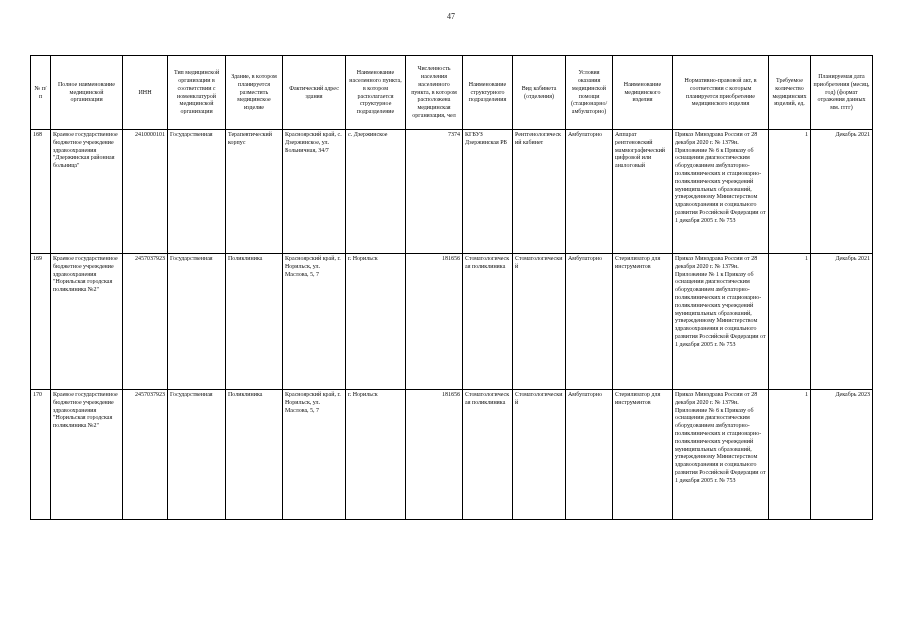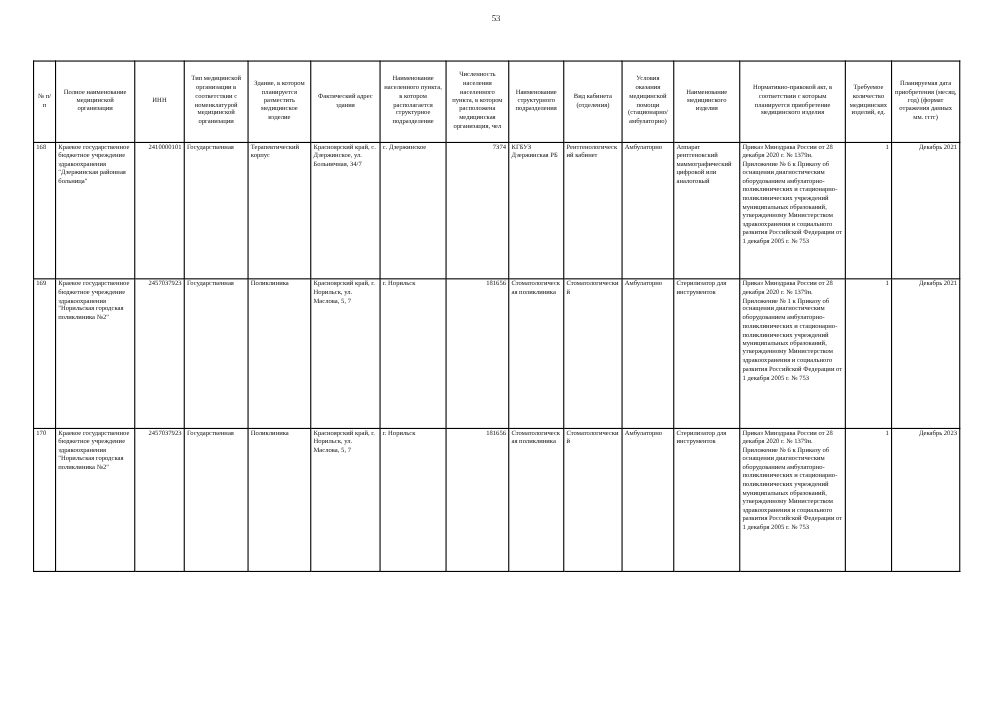--- a/index.html
+++ b/index.html
@@ -55,21 +55,21 @@
   }
   .main-table tbody tr.row-1 td { height: 124px; }
   .main-table tbody tr.row-2 td { height: 136px; }
   .main-table tbody tr.row-3 td { height: 130px; }
   .main-table td.align-right { text-align: right; }
 </style>
 </head>
 <body>
 
 <div class="page">
-  <div class="page-number">53</div>
+  <div class="page-number">47</div>
 
   <table class="main-table">
     <colgroup>
       <col style="width:20px">
         <col style="width:72px">
         <col style="width:45px">
         <col style="width:58px">
       <col style="width:57px">
         <col style="width:63px">
         <col style="width:60px">

